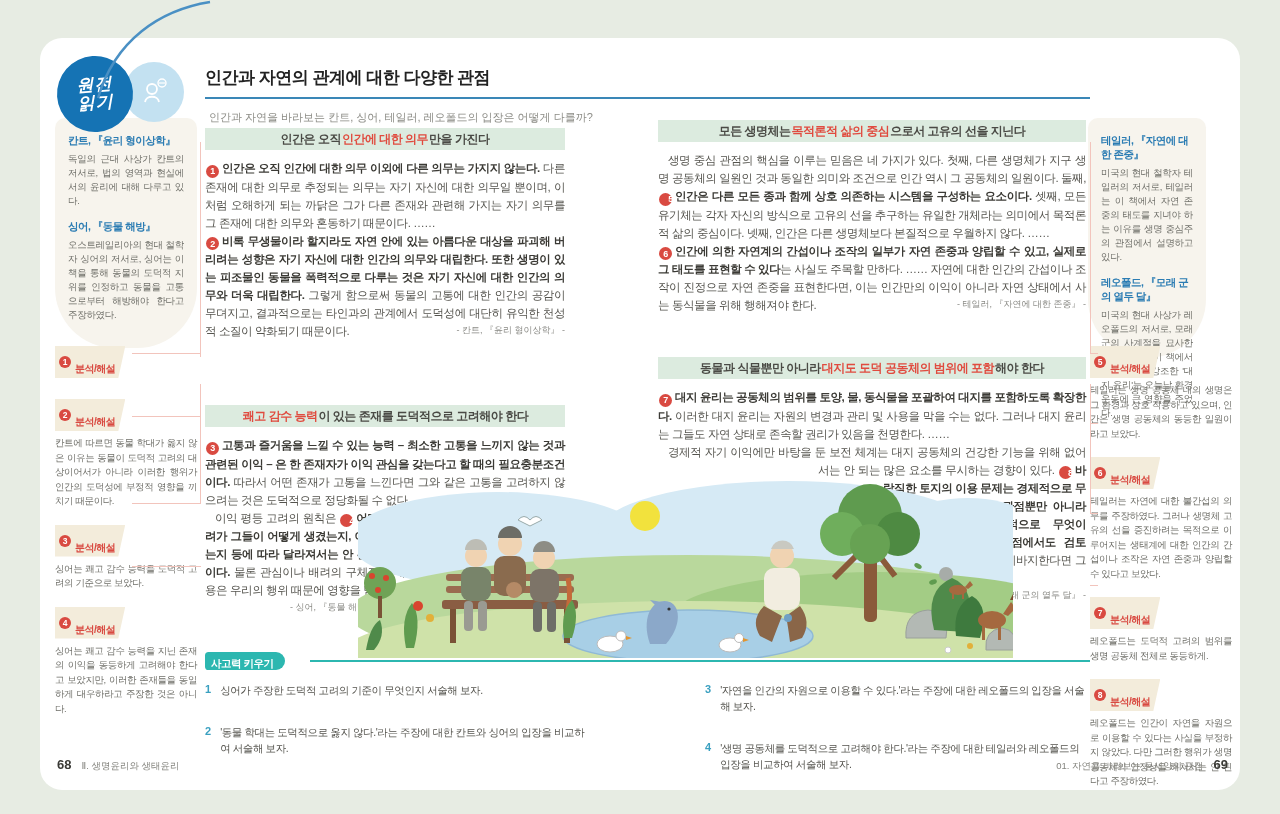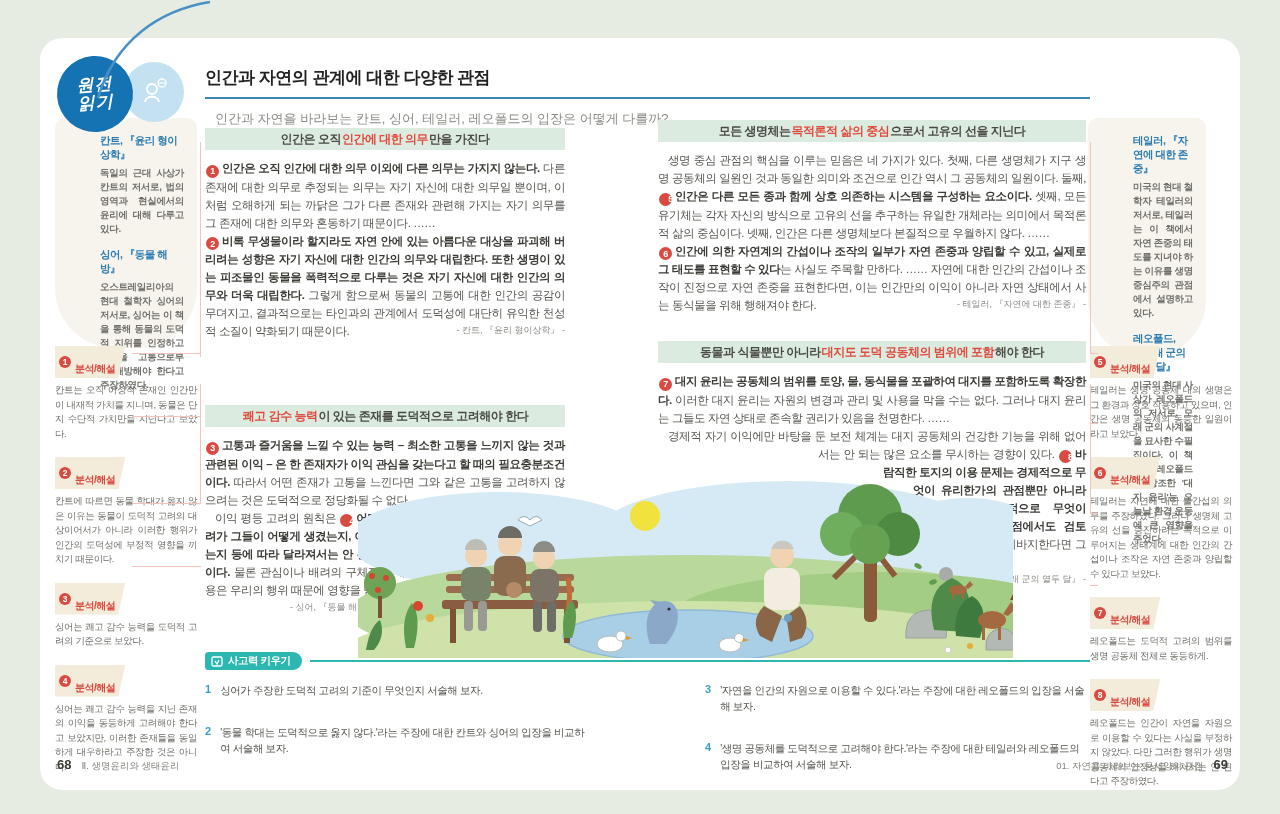--- a/index.html
+++ b/index.html
@@ -24,32 +24,32 @@
     color:#fff; font-weight:bold; font-size:17px; line-height:18px; transform:rotate(-4deg);
     font-style:italic; letter-spacing:1px;
   }
   .logo-small {
     position:absolute; left:124px; top:62px; width:60px; height:60px; border-radius:50%;
     background:#c3e1f1; z-index:2; display:flex; align-items:center; justify-content:center;
   }
 
   .page-title { position:absolute; left:205px; top:66px; font-size:17px; font-weight:bold; color:#222; letter-spacing:-0.5px; }
   .title-rule { position:absolute; left:205px; top:97px; width:885px; height:2px; background:#3a87b7; }
-  .subtitle { position:absolute; left:215px; top:110px; font-size:13px; color:#8b8b85; }
+  .subtitle { position:absolute; left:209px; top:110px; font-size:11px; color:#8b8b85; }
 
   
   .sidebox {
     position:absolute; background:#f7f4ed; padding:16px 13px;
     border-radius:10px 10px 60px 60px;
   }
   .sidebox.left { left:55px; top:118px; width:142px; height:230px; }
   .sidebox.right { left:1088px; top:118px; width:118px; height:240px; }
-  .book { margin-bottom:12px;margin-left:32px; }
+  .book { margin-bottom:12px; }
   .book-title { color:#2b7cb3; font-weight:bold; font-size:10.5px; margin-bottom:4px; letter-spacing:-0.5px; }
-  .book-desc { color:#70706a; font-size:9.5px; line-height:14px; text-align:justify; letter-spacing:-0.3px;font-weight:bold; }
+  .book-desc { color:#70706a; font-size:9.5px; line-height:14px; text-align:justify; letter-spacing:-0.3px; }
 
   .notes { position:absolute; width:142px; }
   .notes.left { left:55px; top:346px; }
   .notes.right { left:1090px; top:346px; }
   .note { margin-bottom:16px; }
   .note-tag {
     display:inline-flex; align-items:center; gap:4px; background:#f3ecdb;
     padding:2px 10px 2px 4px; margin-bottom:5px;
     clip-path:polygon(0 0,100% 0,calc(100% - 7px) 100%,0 100%);
   }
@@ -83,21 +83,21 @@
   .flr { float:right; clear:right; }
   .fll { float:left; clear:left; }
 
   
   .pinkline { position:absolute; background:#f2c4bc; }
 
   
   .think-badge {
     position:absolute; left:205px; top:652px; height:18px; background:#2cb7b0; color:#fff;
     border-radius:4px 10px 10px 4px; display:inline-flex; align-items:center; gap:5px; padding:0 12px 0 6px;
-    font-size:10.5px; font-weight:bold; letter-spacing:-0.5px; z-index:4;
+    font-size:10.5px; font-weight:bold; letter-spacing:-0.5px; z-index:4;flex-direction:column;
   }
   .think-line { position:absolute; left:310px; top:660px; width:780px; height:2px; background:#2cb7b0; }
   .q-col { position:absolute; top:682px; }
   .q-col.l { left:205px; width:385px; }
   .q-col.r { left:705px; width:385px; }
   .q { display:flex; gap:9px; margin-bottom:26px; }
   .q-num { color:#3aa0c0; font-weight:bold; font-size:11px; line-height:15px; }
   .q-text { color:#55544e; font-size:10.5px; line-height:16px; letter-spacing:-0.4px; }
 
   
@@ -156,21 +156,20 @@
     <div class="book-desc">미국의 현대 사상가 레오폴드의 저서로, 모래 군의 사계절을 묘사한 수필집이다. 이 책에서 레오폴드가 강조한 '대지 윤리'는 오늘날 환경 운동에 큰 영향을 주었다.</div>
   </div>
 </div>
 
 <div class="notes left">
   <div class="note">
     <div class="note-tag">
         <span class="note-num">1</span>
         <span class="note-label">분석/해설</span>
       </div>
-    <div class="note-desc">칸트는 오직 이성적 존재인 인간만이 내재적 가치를 지니며, 동물은 단지 수단적 가치만을 지닌다고 보았다.</div>
   </div>
   <div class="note">
     <div class="note-tag">
         <span class="note-num">2</span>
         <span class="note-label">분석/해설</span>
       </div>
     <div class="note-desc">칸트에 따르면 동물 학대가 옳지 않은 이유는 동물이 도덕적 고려의 대상이어서가 아니라 이러한 행위가 인간의 도덕성에 부정적 영향을 끼치기 때문이다.</div>
   </div>
   <div class="note">
     <div class="note-tag">
@@ -266,21 +265,21 @@
       <span>으로서 고유의 선을 지닌다</span>
   </div>
   <p class="body-p ind">
     <span>생명 중심 관점의 핵심을 이루는 믿음은 네 가지가 있다. 첫째, 다른 생명체가 지구 생명 공동체의 일원인 것과 동일한 의미와 조건으로 인간 역시 그 공동체의 일원이다. 둘째, </span><span class="badge">5</span><span class="b">인간은 다른 모든 종과 함께 상호 의존하는 시스템을 구성하는 요소이다.</span><span> 셋째, 모든 유기체는 각자 자신의 방식으로 고유의 선을 추구하는 유일한 개체라는 의미에서 목적론적 삶의 중심이다. 넷째, 인간은 다른 생명체보다 본질적으로 우월하지 않다. ……</span>
   </p>
   <p class="body-p">
     <span class="badge">6</span><span class="b">인간에 의한 자연계의 간섭이나 조작의 일부가 자연 존중과 양립할 수 있고, 실제로 그 태도를 표현할 수 있다</span><span>는 사실도 주목할 만하다. …… 자연에 대한 인간의 간섭이나 조작이 진정으로 자연 존중을 표현한다면, 이는 인간만의 이익이 아니라 자연 상태에서 사는 동식물을 위해 행해져야 한다.</span>
   </p>
   <div class="source src-right">- 테일러, 『자연에 대한 존중』 -</div>
 
-  <div class="sec-header sec2" style="margin-top:30px">
+  <div class="sec-header sec2" style="margin-top:46px">
     <span>동물과 식물뿐만 아니라 </span>
       <span class="red">대지도 도덕 공동체의 범위에 포함</span>
       <span>해야 한다</span>
   </div>
   <p class="body-p">
     <span class="badge">7</span><span class="b">대지 윤리는 공동체의 범위를 토양, 물, 동식물을 포괄하여 대지를 포함하도록 확장한다.</span><span> 이러한 대지 윤리는 자원의 변경과 관리 및 사용을 막을 수는 없다. 그러나 대지 윤리는 그들도 자연 상태로 존속할 권리가 있음을 천명한다. ……</span>
   </p>
   <p class="body-p ind">
     <i class="fll" style="width:0;height:36px"></i><i class="fll" style="width:160px;height:18px"></i><i class="fll" style="width:225px;height:18px"></i><i class="fll" style="width:255px;height:18px"></i><i class="fll" style="width:290px;height:18px"></i><span>경제적 자기 이익에만 바탕을 둔 보전 체계는 대지 공동체의 건강한 기능을 위해 없어서는 안 되는 많은 요소를 무시하는 경향이 있다. </span><span class="badge">8</span><span class="b">바람직한 토지의 이용 문제는 경제적으로 무엇이 유리한가의 관점뿐만 아니라 윤리적·심미적으로 무엇이 옳은가의 관점에서도 검토해야 한다.</span><span> 생명 공동체의 온전함과 안정성, 그리고 아름다움의 보전에 이바지한다면 그것은 옳다.</span>
   </p>

